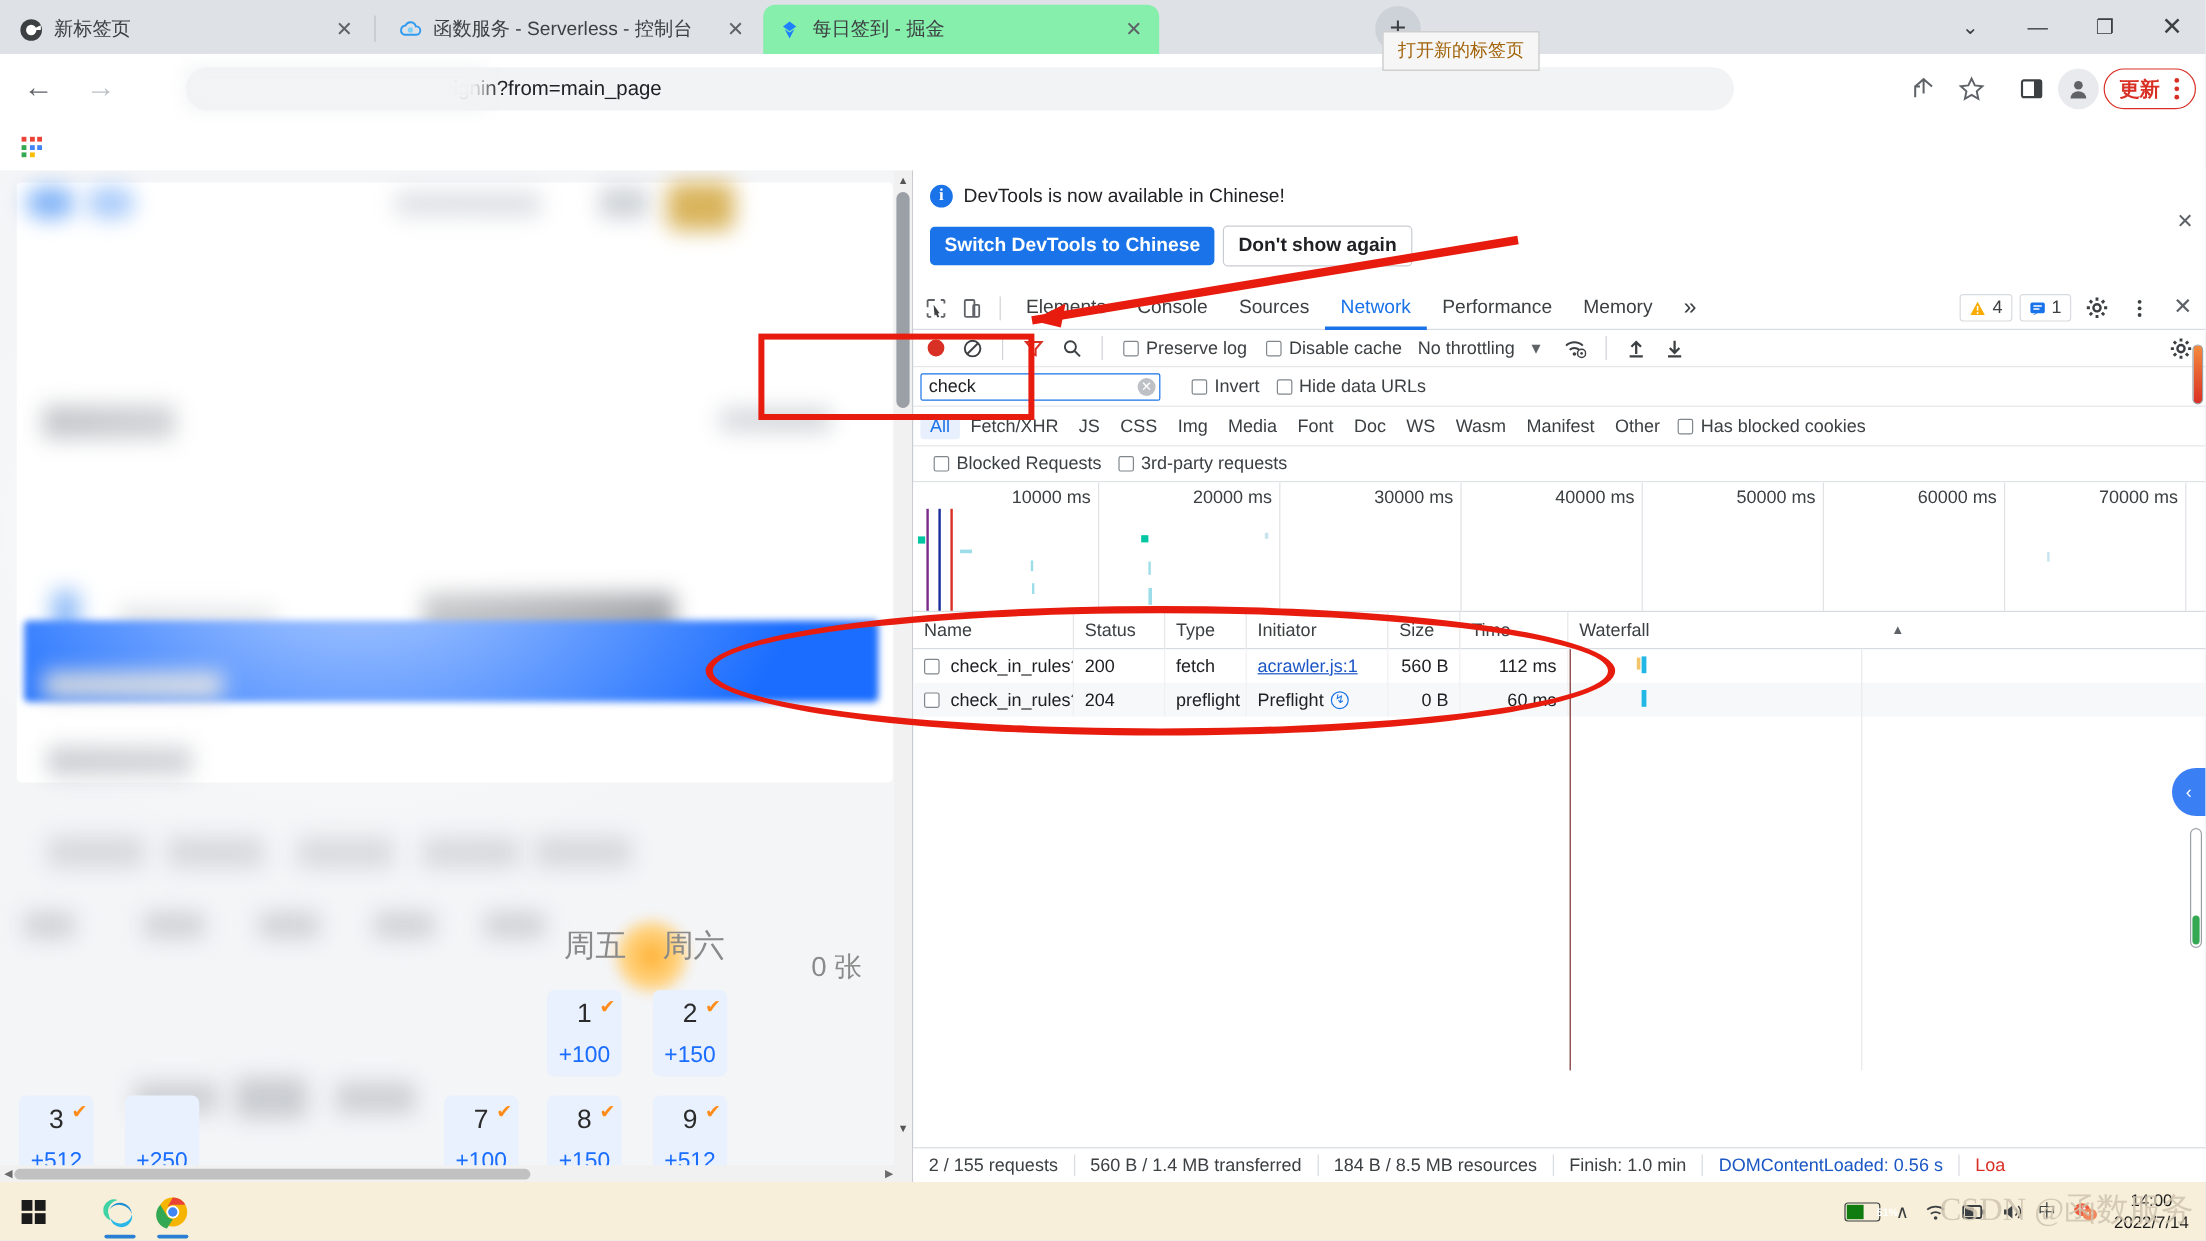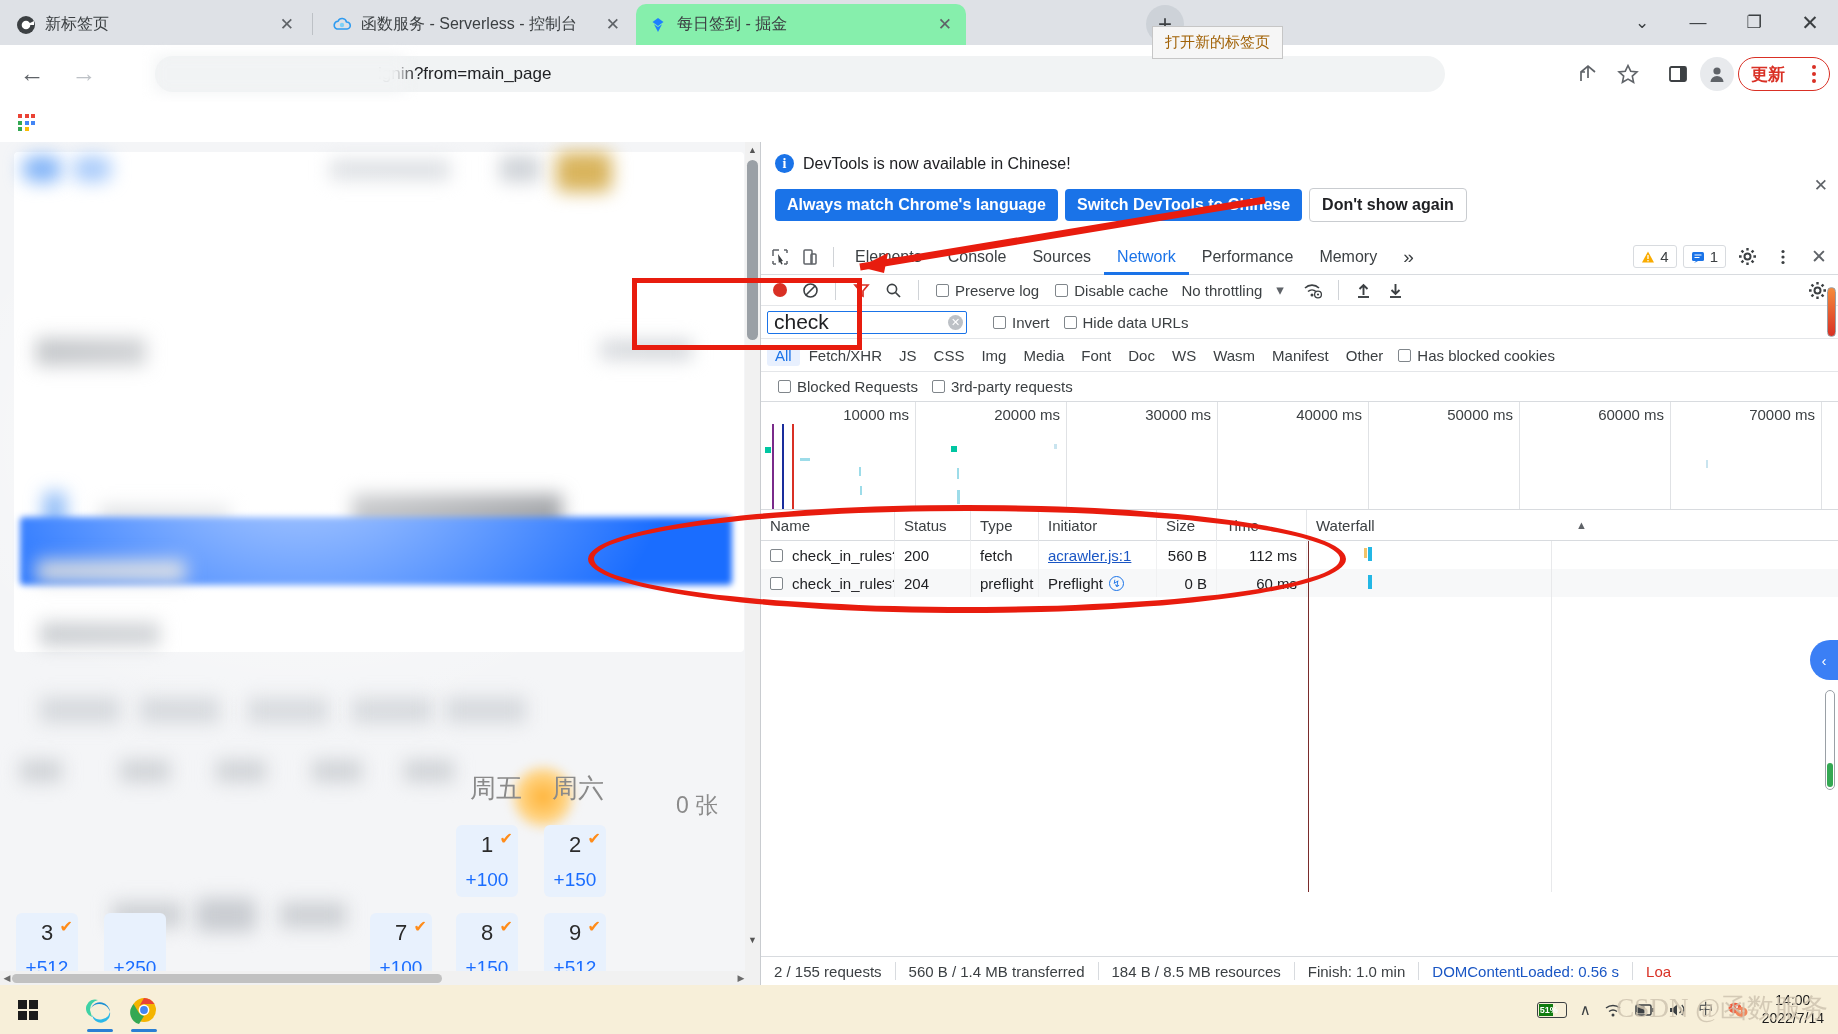--- a/index.html
+++ b/index.html
@@ -45,21 +45,21 @@
              background: #f1f3f4; border-radius: 18px; display: flex; align-items: center;
              padding: 0 18px; overflow: hidden; }
   .omnibox-text { font-size: 17px; color: #202124; white-space: nowrap; }
   .omnibox-blur { position: absolute; left: 155px; top: 11px; width: 250px; height: 36px;
                   background: #f1f3f4; filter: blur(7px); }
   .tb-right { position: absolute; right: 8px; top: 11px; display: flex; align-items: center; gap: 4px; }
   .tbicon { width: 36px; height: 36px; display: flex; align-items: center; justify-content: center;
             color: #5f6368; }
   .avatar-btn { width: 34px; height: 34px; border-radius: 50%; background: #e8eaed;
                 display: flex; align-items: center; justify-content: center; }
-  .update-pill { display: flex; align-items: center; gap: 20px; border: 1.6px solid #d93025;
+  .update-pill { display: flex; align-items: center; gap: 5px; border: 1.6px solid #d93025;
                  border-radius: 18px; height: 34px; padding: 0 6px 0 12px; }
   .update-label { color: #d93025; font-size: 17px; font-weight: bold; }
   .dots { display: flex; flex-direction: column; gap: 3px; padding: 0 7px; }
   .dots i { width: 4px; height: 4px; border-radius: 50%; background: #d93025; display: block; }
 
   
   .bmbar { position: absolute; left: 0; top: 102px; width: 1838px; height: 40px; background: #fff;
            display: flex; align-items: center; }
   .appsgrid { position: absolute; left: 18px; top: 12px; width: 18px; height: 18px;
               display: grid; grid-template-columns: repeat(3,1fr); grid-gap: 2px; }
@@ -135,21 +135,21 @@
   .rec-dot { width: 14px; height: 14px; border-radius: 50%; background: #d93025; margin: 0 6px; }
   .cb { width: 13px; height: 13px; border: 1.5px solid #80868b; border-radius: 2px;
         background: #fff; display: inline-block; flex: 0 0 13px; }
   .tb-lbl { font-size: 15px; color: #3c4043; }
   .chk { display: flex; align-items: center; gap: 6px; margin: 0 7px; }
 
   .dt-filter { height: 33px; border-bottom: 1px solid #e4e6e9; display: flex; align-items: center;
                padding: 0 6px; position: relative; }
   .filter-input { width: 200px; height: 23px; border: 1px solid #1a73e8; border-radius: 2px;
                   display: flex; align-items: center; padding: 0 6px; position: relative; }
-  .filter-text { font-size: 21px; color: #202124; }
+  .filter-text { font-size: 15px; color: #202124; }
   .clear-x { position: absolute; right: 3px; width: 15px; height: 15px; border-radius: 50%;
              background: #bdc1c6; color: #fff; font-size: 11px; display: flex;
              align-items: center; justify-content: center; }
 
   .dt-types { height: 33px; border-bottom: 1px solid #e4e6e9; display: flex; align-items: center;
               padding: 0 6px; gap: 1px; }
   .type-pill { font-size: 15px; color: #3c4043; padding: 2px 8px; border-radius: 3px; }
   .type-pill.sel { color: #1a73e8; background: #e8f0fe; }
 
   .dt-blocked { height: 30px; border-bottom: 1px solid #d8dbdf; display: flex; 
@@ -222,21 +222,21 @@
               border-radius: 17px; display: flex; align-items: center; gap: 10px; padding: 0 14px; }
   .tbsearch span { font-size: 15px; color: #3c4043; }
   .tbapp { width: 44px; height: 49px; display: flex; align-items: center; justify-content: center;
            position: relative; }
   .tbapp .underline { position: absolute; bottom: 2px; left: 9px; width: 26px; height: 3px;
                       background: #2a7fd4; border-radius: 2px; }
   .tray { position: absolute; right: 0; top: 0; height: 49px; display: flex; align-items: center;
           gap: 13px; padding-right: 14px; }
   .trayico { font-size: 15px; color: #3c4043; }
   .battery { width: 30px; height: 16px; border: 1.5px solid #3c4043; border-radius: 3px;
-             position: relative; display: flex; align-items: center; }
+             position: relative; display: flex; align-items: center; padding-left: 24px; }
   .battery .fill { position: absolute; left: 1px; top: 1px; bottom: 1px; width: 14px;
                    background: #107c10; }
   .battery .pct { position: relative; z-index: 2; font-size: 9px; color: #fff;
                   padding-left: 2px; font-weight: bold; }
   .clockbox { display: flex; flex-direction: column; align-items: center; line-height: 1.25;
               font-size: 14px; color: #1b1b1b; }
   .watermark { position: absolute; right: 10px; top: 990px; font-size: 27px; color: #cfc4b0;
                opacity: .85; white-space: nowrap; z-index: 20;
                font-family: "Liberation Serif", serif; }
 </style>
@@ -450,21 +450,20 @@
     </div>
 
     <div class="devtools">
 
       <div class="dt-banner">
         <div class="dt-banner-row">
           <span class="info-ico">i</span>
           <span class="dt-banner-msg">DevTools is now available in Chinese!</span>
         </div>
         <div class="dt-btnrow">
-          <button class="btn-primary">Always match Chrome's language</button>
           <button class="btn-primary">Switch DevTools to Chinese</button>
           <button class="btn-sec">Don't show again</button>
         </div>
         <span class="banner-x">✕</span>
       </div>
 
       <div class="dt-tabs">
         <div class="dt-icbtn">
           <svg width="18" height="18" viewBox="0 0 18 18">
               <path d="M2 2 h6 M2 2 v6 M16 2 h-3 M16 2 v3 M2 16 h3 M2 16 v-3 M16 16 h-3 M16 16 v-3" stroke="#5f6368" stroke-width="1.5" fill="none"></path>

